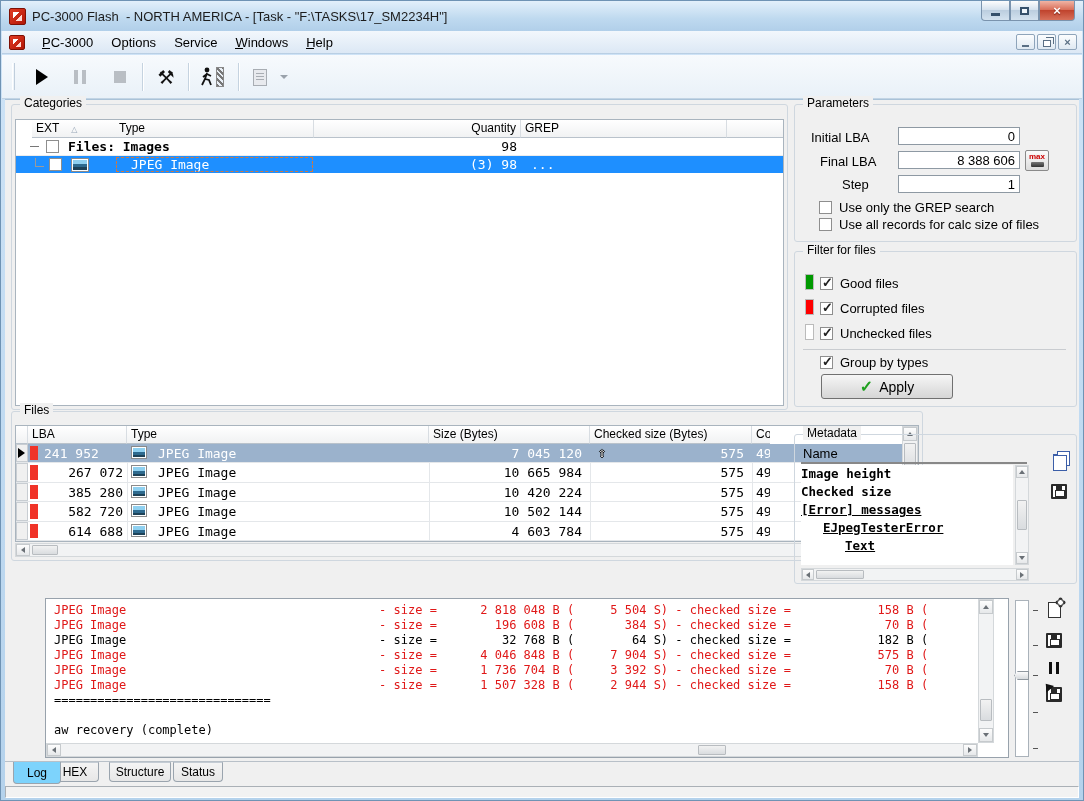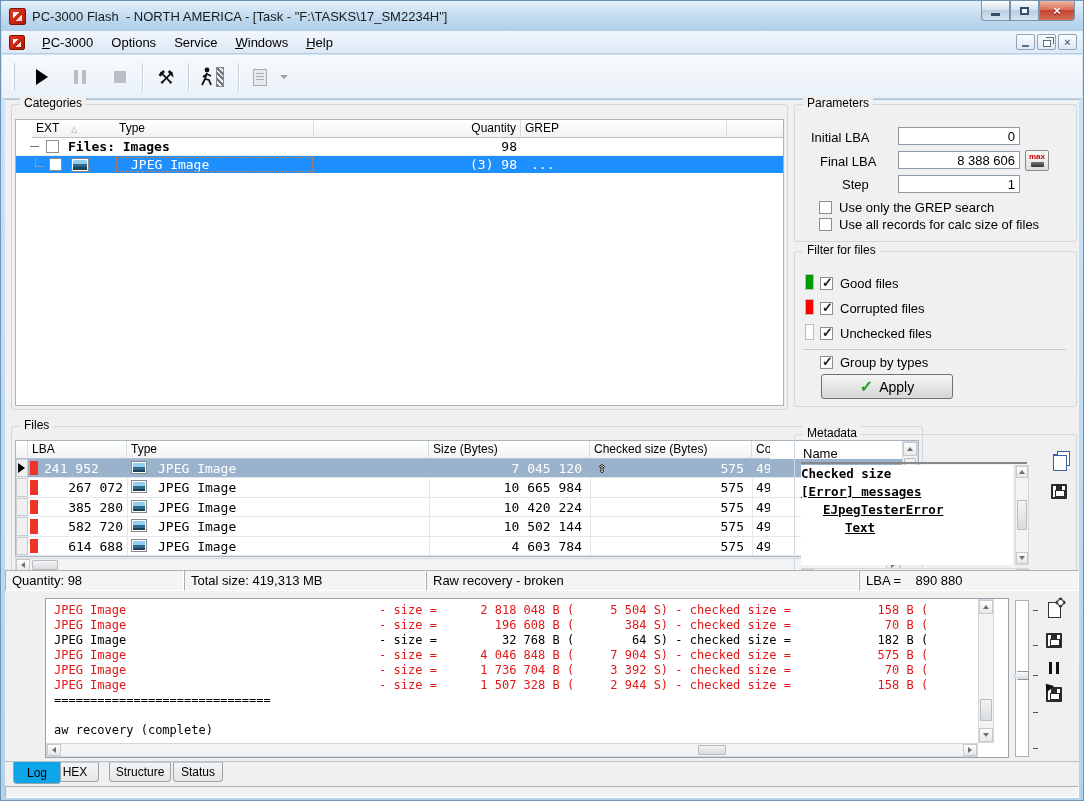--- a/index.html
+++ b/index.html
@@ -139,21 +139,21 @@
   .side-ic{position:absolute;display:flex;align-items:center;justify-content:center;width:26px;height:24px;}
   .docgear{position:relative;width:13px;height:16px;border:1px solid #333;background:#fff;}
   .docgear .gear{position:absolute;right:-4px;top:-4px;width:7px;height:7px;border:1.5px solid #333;border-radius:50%;background:#fff;
     box-shadow:0 -3px 0 -1.5px #333,0 3px 0 -1.5px #333,3px 0 0 -1.5px #333,-3px 0 0 -1.5px #333;}
   .pause2 span{display:inline-block;width:3px;height:12px;background:#111;margin:0 2px;}
   .arrowtag{position:absolute;left:-5px;top:-6px;width:0;height:0;border-bottom:7px solid #111;border-left:5px solid transparent;border-right:5px solid transparent;transform:rotate(-40deg);}
   
   .tab{position:absolute;top:0;height:20px;border:1px solid #9aa4ae;border-top:1px solid #c4ccd4;
     background:linear-gradient(#f4f4f4,#e7e7e7);border-radius:0 0 4px 4px;font-size:12px;
     display:flex;align-items:center;justify-content:center;}
-  .tab.active{background:#0ea5e9;border-top:none;height:22px;z-index:2;}
+  .tab.active{background:#7dd3fc;border-top:none;height:22px;z-index:2;}
   .bottomstrip{position:absolute;border:1px solid;border-color:#aab0b6 #fff #fff #aab0b6;background:#f2f2f2;}
 </style>
 </head>
 <body>
 
 <div id="window">
 
   <div class="titlebar">
     <span class="app-logo"></span>
     <span class="title-text">PC-3000 Flash  - NORTH AMERICA - [Task - "F:\TASKS\17_SM2234H"]</span>
@@ -292,21 +292,21 @@
       <div class="cbrow" style="left:25px;top:103px">
         <span class="cb checked"></span>
         <span>Group by types</span>
       </div>
       <div class="applybtn" style="left:26px;top:122px;width:132px;height:25px">
         <span class="applycheck">✓</span>
         <span>Apply</span>
       </div>
     </div>
 
-    <div class="grp" style="left:6px;top:326px;width:912px;height:150px">
+    <div class="grp" style="left:6px;top:311px;width:912px;height:150px">
       <div class="legend">Files</div>
       <div class="white-area" style="left:3px;top:13px;right:3px;bottom:18px">
 
         <div class="hdrcell" style="left:0;width:12px;padding:0"></div>
         <div class="hdrcell" style="left:12px;width:99px"><span>LBA</span></div>
         <div class="hdrcell" style="left:111px;width:302px"><span>Type</span></div>
         <div class="hdrcell" style="left:413px;width:161px"><span>Size (Bytes)</span></div>
         <div class="hdrcell" style="left:574px;width:162px"><span>Checked size (Bytes)</span></div>
         <div class="hdrcell" style="left:736px;width:18px;border-right:none"><span>Cor</span></div>
 
@@ -392,20 +392,21 @@
         <div class="sb-btn" style="top:0;bottom:0;right:0;width:14px">
             <span class="tri-r"></span>
           </div>
       </div>
     </div>
 
     <div class="grp" style="left:789px;top:334px;width:283px;height:150px">
       <div class="legend">Metadata</div>
       <div style="position:absolute;left:6px;top:10px;width:226px;border-bottom:2px solid #888;font-size:13px;padding:1px 2px">Name</div>
       <div class="mono" style="position:absolute;left:6px;top:30px;width:212px;height:100px;overflow:hidden;background:#fff">
+        <div class="meta-item">Image height</div>
         <div class="meta-item">Checked size</div>
         <div class="meta-item link">[Error] messages</div>
         <div class="meta-item link" style="padding-left:22px">EJpegTesterError</div>
         <div class="meta-item link" style="padding-left:44px">Text</div>
       </div>
       <div class="vscroll" style="left:220px;top:30px;width:14px;height:100px">
         <div class="sb-btn" style="left:0;right:0;top:0;height:12px">
             <span class="tri-u"></span>
           </div>
         <div class="sb-thumb" style="left:1px;right:1px;top:34px;height:30px"></div>
@@ -423,26 +424,20 @@
           </div>
       </div>
       <div class="side-ic" style="right:4px;top:14px">
           <span class="copy-ic"></span>
         </div>
       <div class="side-ic" style="right:4px;top:44px">
           <span class="floppy"></span>
         </div>
     </div>
 
-    <div style="position:absolute;left:0;right:0;top:470px;height:21px">
-      <div class="statusseg" style="left:0;width:179px">Quantity: 98</div>
-      <div class="statusseg" style="left:179px;width:242px">Total size: 419,313 MB</div>
-      <div class="statusseg" style="left:421px;width:433px">Raw recovery - broken</div>
-      <div class="statusseg" style="left:854px;right:0">LBA =    890 880</div>
-    </div>
 
     <div class="logbox" style="left:40px;top:498px;width:964px;height:160px">
       <div style="position:absolute;left:0;top:0;right:30px;bottom:14px;overflow:hidden">
         <pre class="logpre"><span class="lr">JPEG Image                                   - size =      2 818 048 B (     5 504 S) - checked size =            158 B (</span>
 <span class="lr">JPEG Image                                   - size =        196 608 B (       384 S) - checked size =             70 B (</span>
 <span class="lb">JPEG Image                                   - size =         32 768 B (        64 S) - checked size =            182 B (</span>
 <span class="lr">JPEG Image                                   - size =      4 046 848 B (     7 904 S) - checked size =            575 B (</span>
 <span class="lr">JPEG Image                                   - size =      1 736 704 B (     3 392 S) - checked size =             70 B (</span>
 <span class="lr">JPEG Image                                   - size =      1 507 328 B (     2 944 S) - checked size =            158 B (</span>
 <span class="lb">==============================</span>

